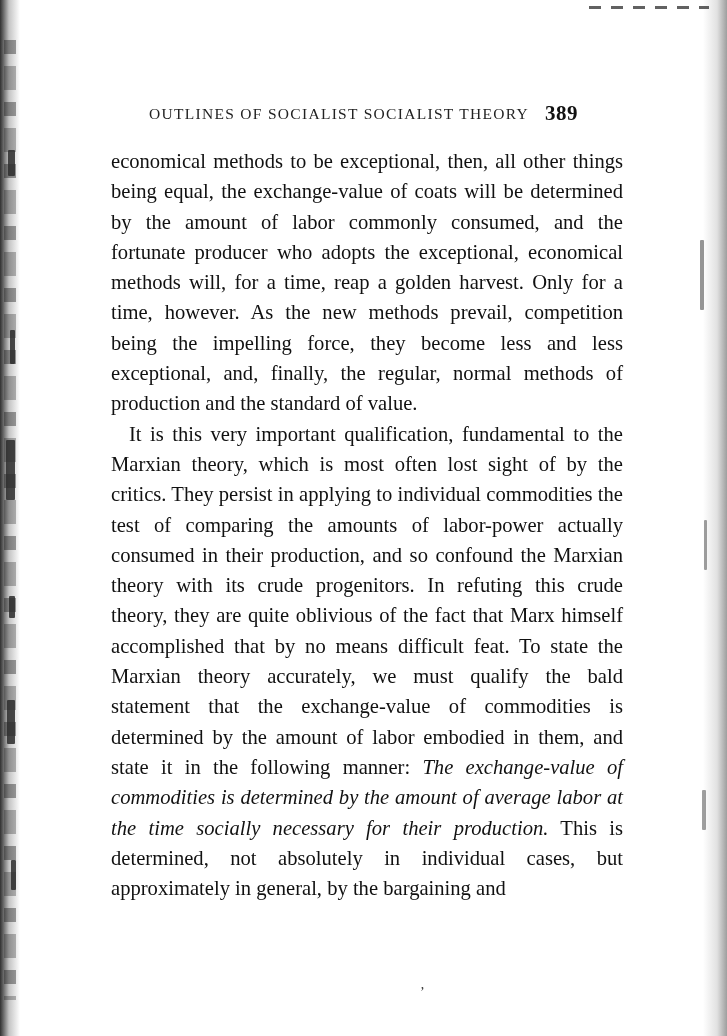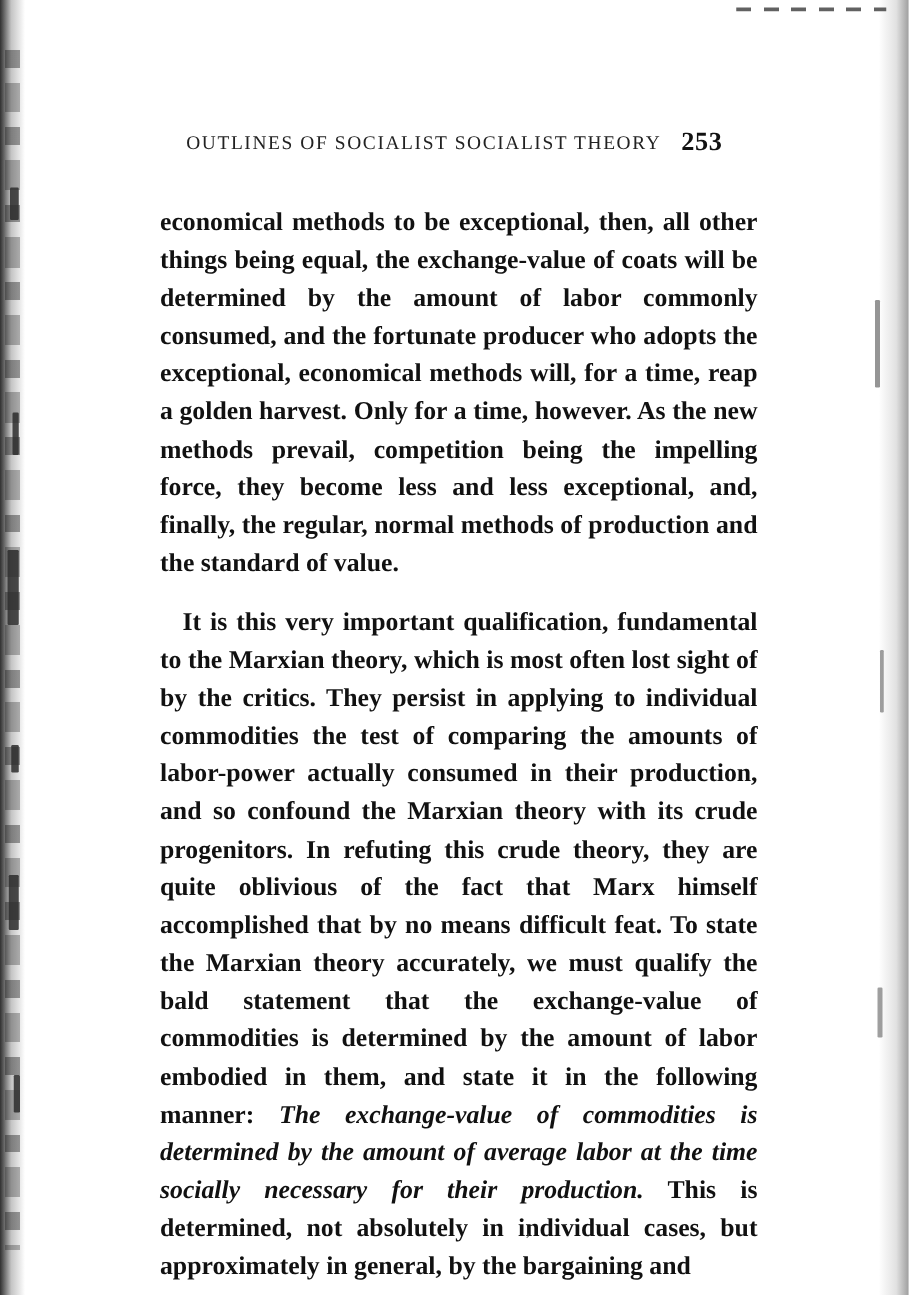--- a/index.html
+++ b/index.html
@@ -104,24 +104,23 @@
     position: absolute;
     left: 111px;
     top: 146px;
     width: 512px;
     font-size: 20.6px;
     line-height: 30.3px;
     color: #111;
     text-align: justify;
   }
   .para {
-    margin: 17px;
+    margin: 0;
     text-align: justify;
     text-justify: inter-word;
-    font-weight: bold;
   }
   .para + .para {
     margin-top: 0;
   }
   .para.indent {
     text-indent: 18px;
   }
   em {
     font-style: italic;
   }
@@ -148,21 +147,21 @@
   <div class="scan-mark" style="left:10px; top:330px;  width:5px;  height:34px;"></div>
   <div class="scan-mark" style="left:6px;  top:440px;  width:9px;  height:60px;"></div>
   <div class="scan-mark" style="left:9px;  top:596px;  width:6px;  height:22px;"></div>
   <div class="scan-mark" style="left:7px;  top:700px;  width:8px;  height:44px;"></div>
   <div class="scan-mark" style="left:11px; top:860px;  width:5px;  height:30px;"></div>
   <div class="scan-mark" style="left:700px; top:240px; width:4px; height:70px; opacity:0.5;"></div>
   <div class="scan-mark" style="left:704px; top:520px; width:3px; height:50px; opacity:0.45;"></div>
   <div class="scan-mark" style="left:702px; top:790px; width:4px; height:40px; opacity:0.45;"></div>
 
   <div class="header-line">
-    <span class="header-title">OUTLINES OF SOCIALIST SOCIALIST THEORY</span><span class="header-pageno">253</span>
+    <span class="header-title">OUTLINES OF SOCIALIST SOCIALIST THEORY</span><span class="header-pageno">389</span>
   </div>
 
   <div class="body-text">
 
     <p class="para">
       <span>economical methods to be exceptional, then, all other things being equal, the exchange-value of coats will be determined by the amount of labor commonly consumed, and the fortunate producer who adopts the exceptional, economical methods will, for a time, reap a golden harvest. Only for a time, however. As the new methods prevail, competition being the impelling force, they become less and less exceptional, and, finally, the regular, normal methods of production and the standard of value.</span>
     </p>
 
     <p class="para indent">
       <span>It is this very important qualification, fundamental to the Marxian theory, which is most often lost sight of by the critics. They persist in applying to individual commodities the test of comparing the amounts of labor-power actually consumed in their production, and so confound the Marxian theory with its crude progenitors. In refuting this crude theory, they are quite oblivious of the fact that Marx himself accomplished that by no means difficult feat. To state the Marxian theory accurately, we must qualify the bald statement that the exchange-value of commodities is determined by the amount of labor embodied in them, and state it in the following manner: </span><em>The exchange-value of commodities is determined by the amount of average labor at the time socially necessary for their production.</em><span> This is determined, not absolutely in individual cases, but approximately in general, by the bargaining and</span>

